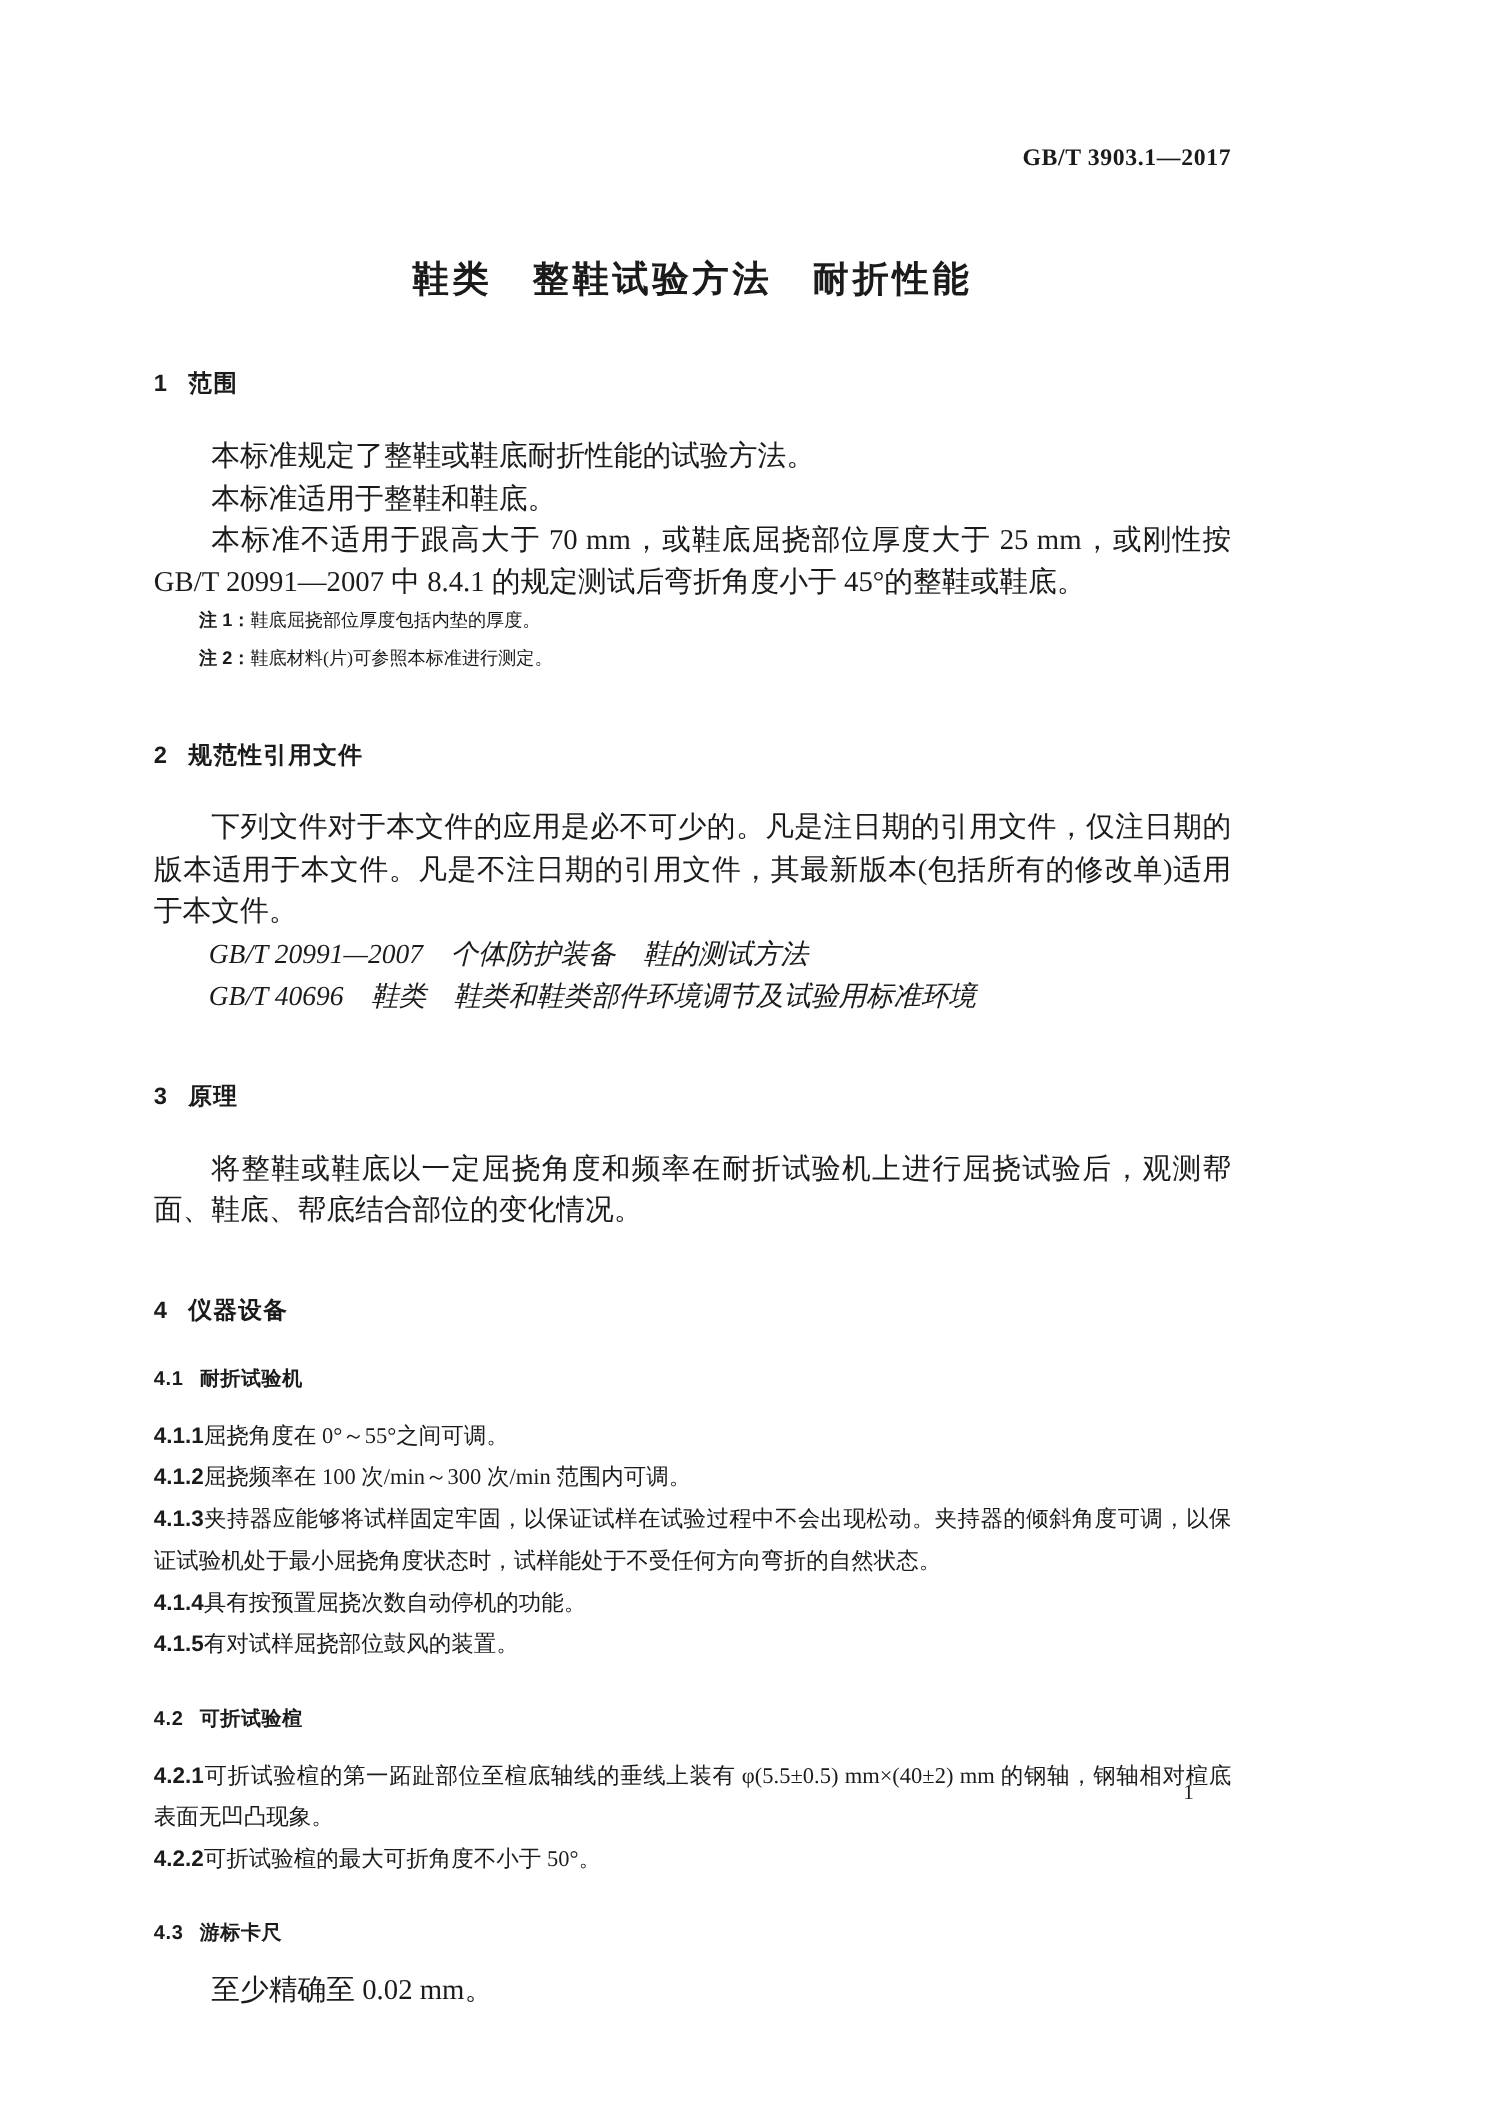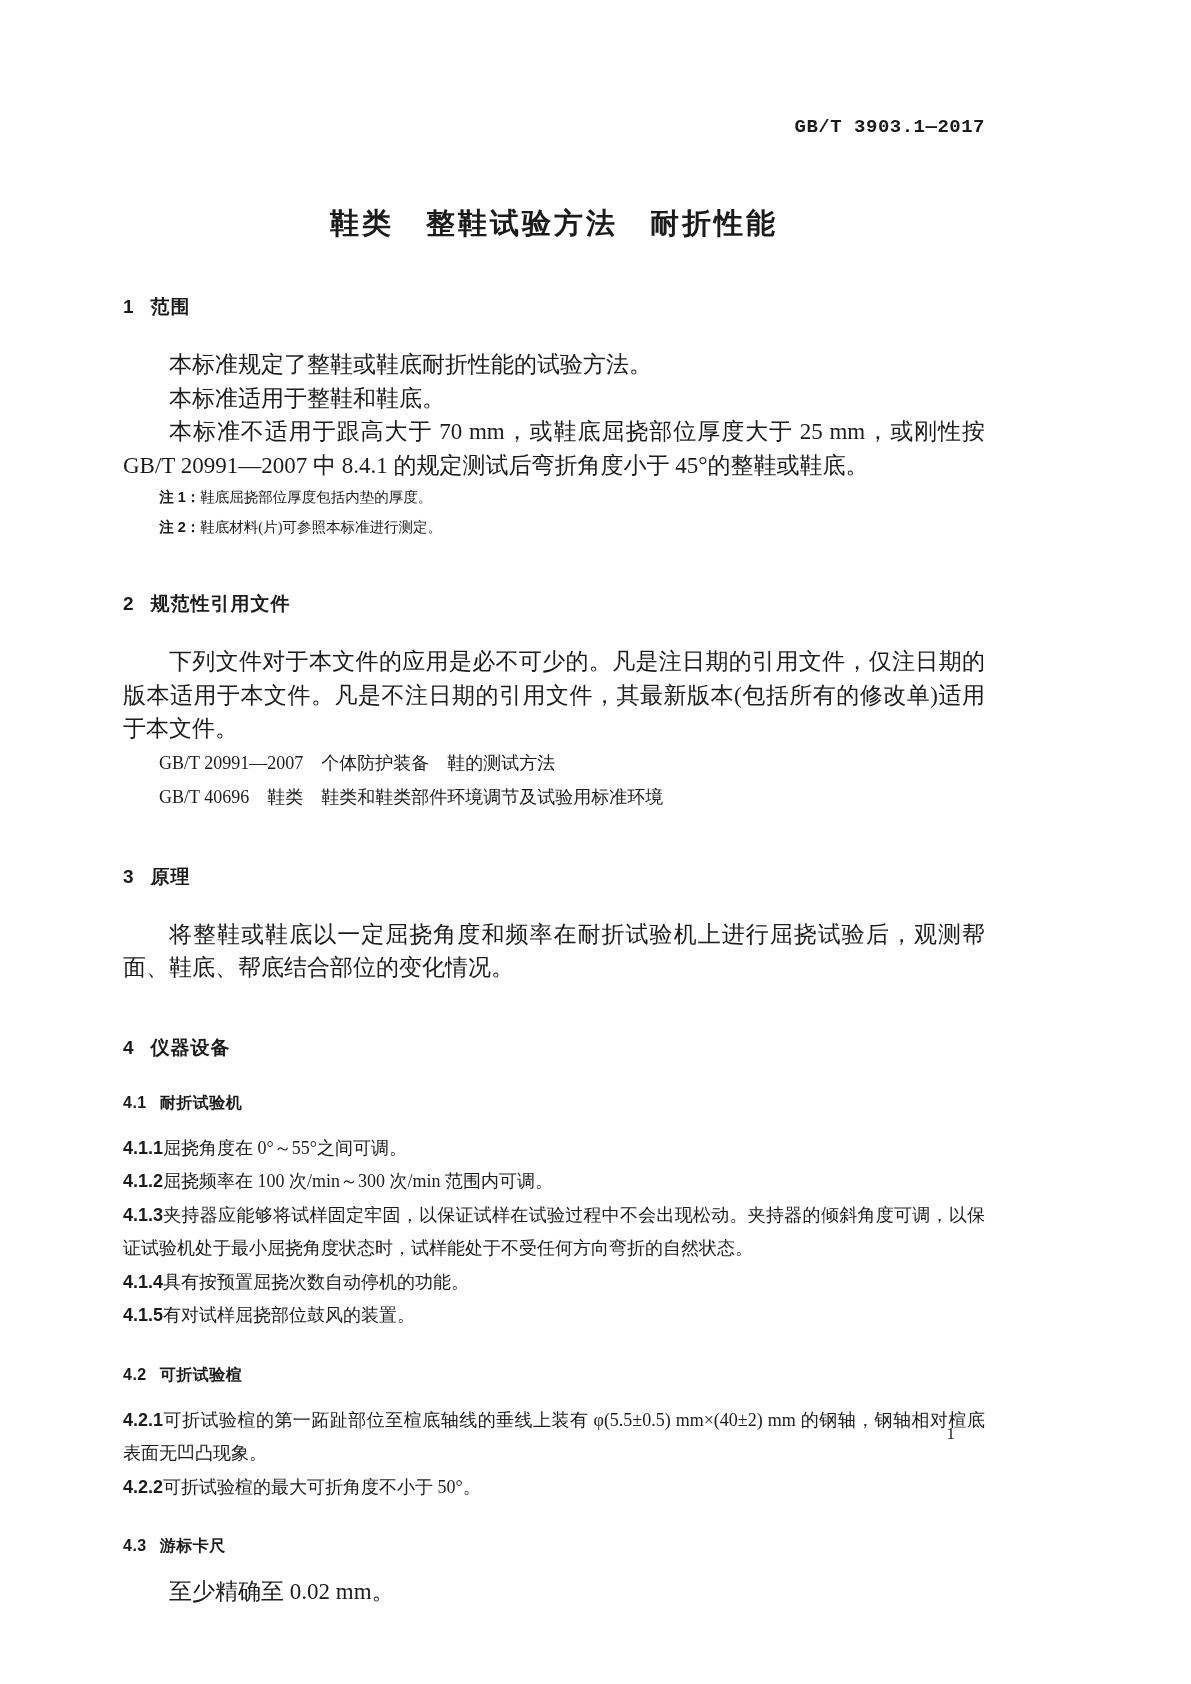--- a/index.html
+++ b/index.html
@@ -12,21 +12,21 @@
     font-family: "Liberation Serif", "DejaVu Serif", serif;
     color: #1b1b1b;
   }
   .page {
     width: 100%;
     height: 100%;
     padding: 116px 206px 0 123px;
   }
   .doc-header {
     text-align: right;
-    font-family: Liberation Mono, monospace;
+    font-family: Liberation Serif, serif;
     font-weight: 700;
     font-size: 19px;
     letter-spacing: 0.5px;
   }
   .doc-title {
     text-align: center;
     font-family: "Liberation Sans", "DejaVu Sans", sans-serif;
     font-weight: 700;
     font-size: 29px;
     letter-spacing: 3px;
@@ -58,23 +58,24 @@
     font-size: 14.5px;
     line-height: 27.5px;
     margin-left: 2.5em;
     margin-top: 2px;
   }
   .note-label {
     font-family: "Liberation Sans", "DejaVu Sans", sans-serif;
     font-weight: 700;
   }
   .ref-p {
-    font-size: 18px;
+    font-size: 22px;
     line-height: 34px;
     text-indent: 2em;
+    font-style: italic;
   }
   .clause {
     font-size: 18px;
     line-height: 33.5px;
     text-align: justify;
   }
   .clause-num {
     font-family: "Liberation Sans", "DejaVu Sans", sans-serif;
     font-weight: 700;
   }

